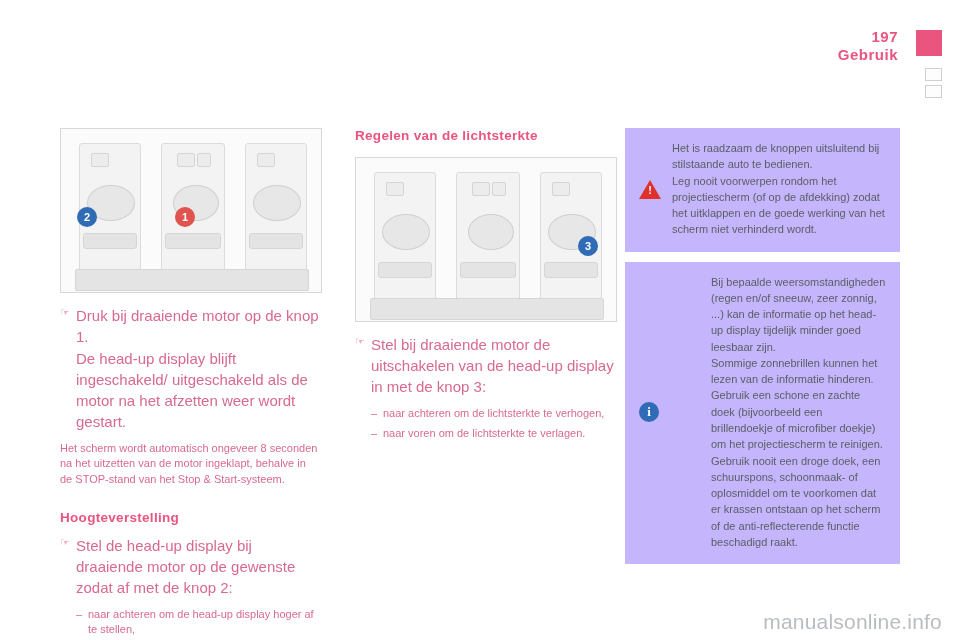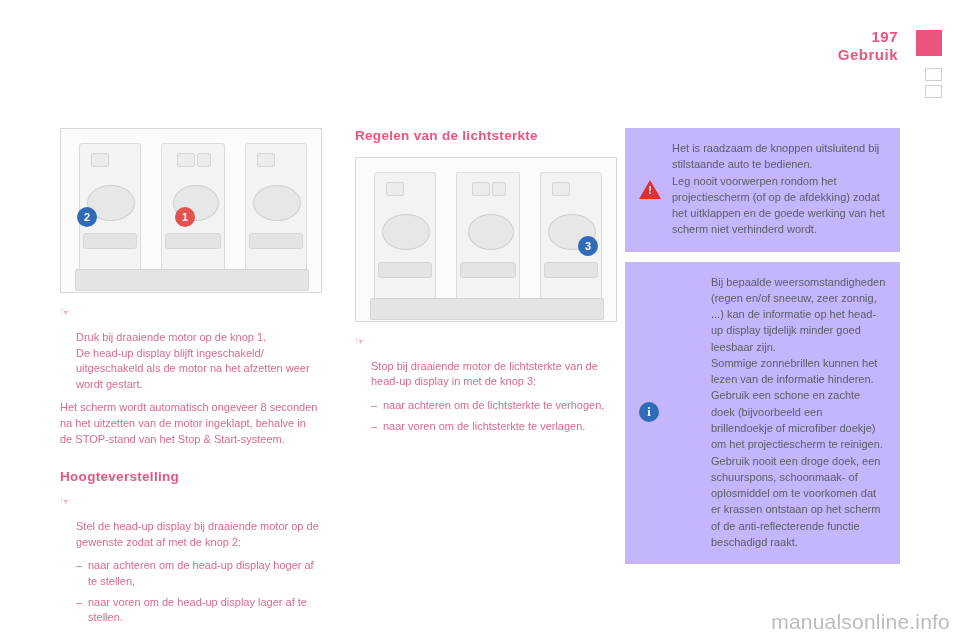--- a/index.html
+++ b/index.html
@@ -148,24 +148,23 @@
     align-items: flex-start;
     margin-bottom: 8px;
   }
   .bullet-row .arrow {
     flex: 0 0 16px;
     color: #e9557f;
     font-size: 11px;
     line-height: 1.42;
   }
   .bullet-row .btxt {
-    font-size: 11px;
+    font-size: 15px;
     line-height: 1.42;
     color: #d86a8d;
-    margin-top: 25px;
   }
   .sub-bullets {
     margin: 2px 0 0 16px;
   }
   .sub-bullet {
     display: flex;
     align-items: flex-start;
     margin-bottom: 5px;
   }
   .sub-bullet .dash {
@@ -225,21 +224,21 @@
     font-size: 13px;
     font-weight: bold;
     text-align: center;
     line-height: 20px;
     font-family: "Liberation Serif", serif;
   }
 
   
   .watermark {
     position: absolute;
-    right: 10px;
+    right: 18px;
     bottom: 6px;
     font-size: 21px;
     color: #b9bcc0;
     letter-spacing: 0.2px;
     font-family: "Liberation Sans", sans-serif;
     margin-top: 22px;
   }
 </style>
 </head>
 <body>
@@ -316,21 +315,21 @@
     <div class="ellipse" style="left:192px; top:56px; width:46px; height:34px;"></div>
     <div class="shadebar" style="left:22px;  top:104px; width:52px; height:14px; border-radius:3px;"></div>
     <div class="shadebar" style="left:104px; top:104px; width:54px; height:14px; border-radius:3px;"></div>
     <div class="shadebar" style="left:188px; top:104px; width:52px; height:14px; border-radius:3px;"></div>
     <div class="shadebar" style="left:14px; top:140px; width:232px; height:20px; border-radius:2px;"></div>
     <div class="callout c3" style="left:222px; top:78px;">3</div>
   </div>
 
   <div class="bullet-row">
     <div class="arrow">☞</div>
-    <div class="btxt">Stop bij draaiende motor de lichtsterkte van de head-up display in met de knop 3:</div>
+    <div class="btxt">Stel bij draaiende motor de uitschakelen van de head-up display in met de knop 3:</div>
   </div>
 
   <div class="sub-bullets">
     <div class="sub-bullet">
       <div class="dash">–</div>
       <div class="stxt">naar achteren om de lichtsterkte te verhogen,</div>
     </div>
     <div class="sub-bullet">
       <div class="dash">–</div>
       <div class="stxt">naar voren om de lichtsterkte te verlagen.</div>

